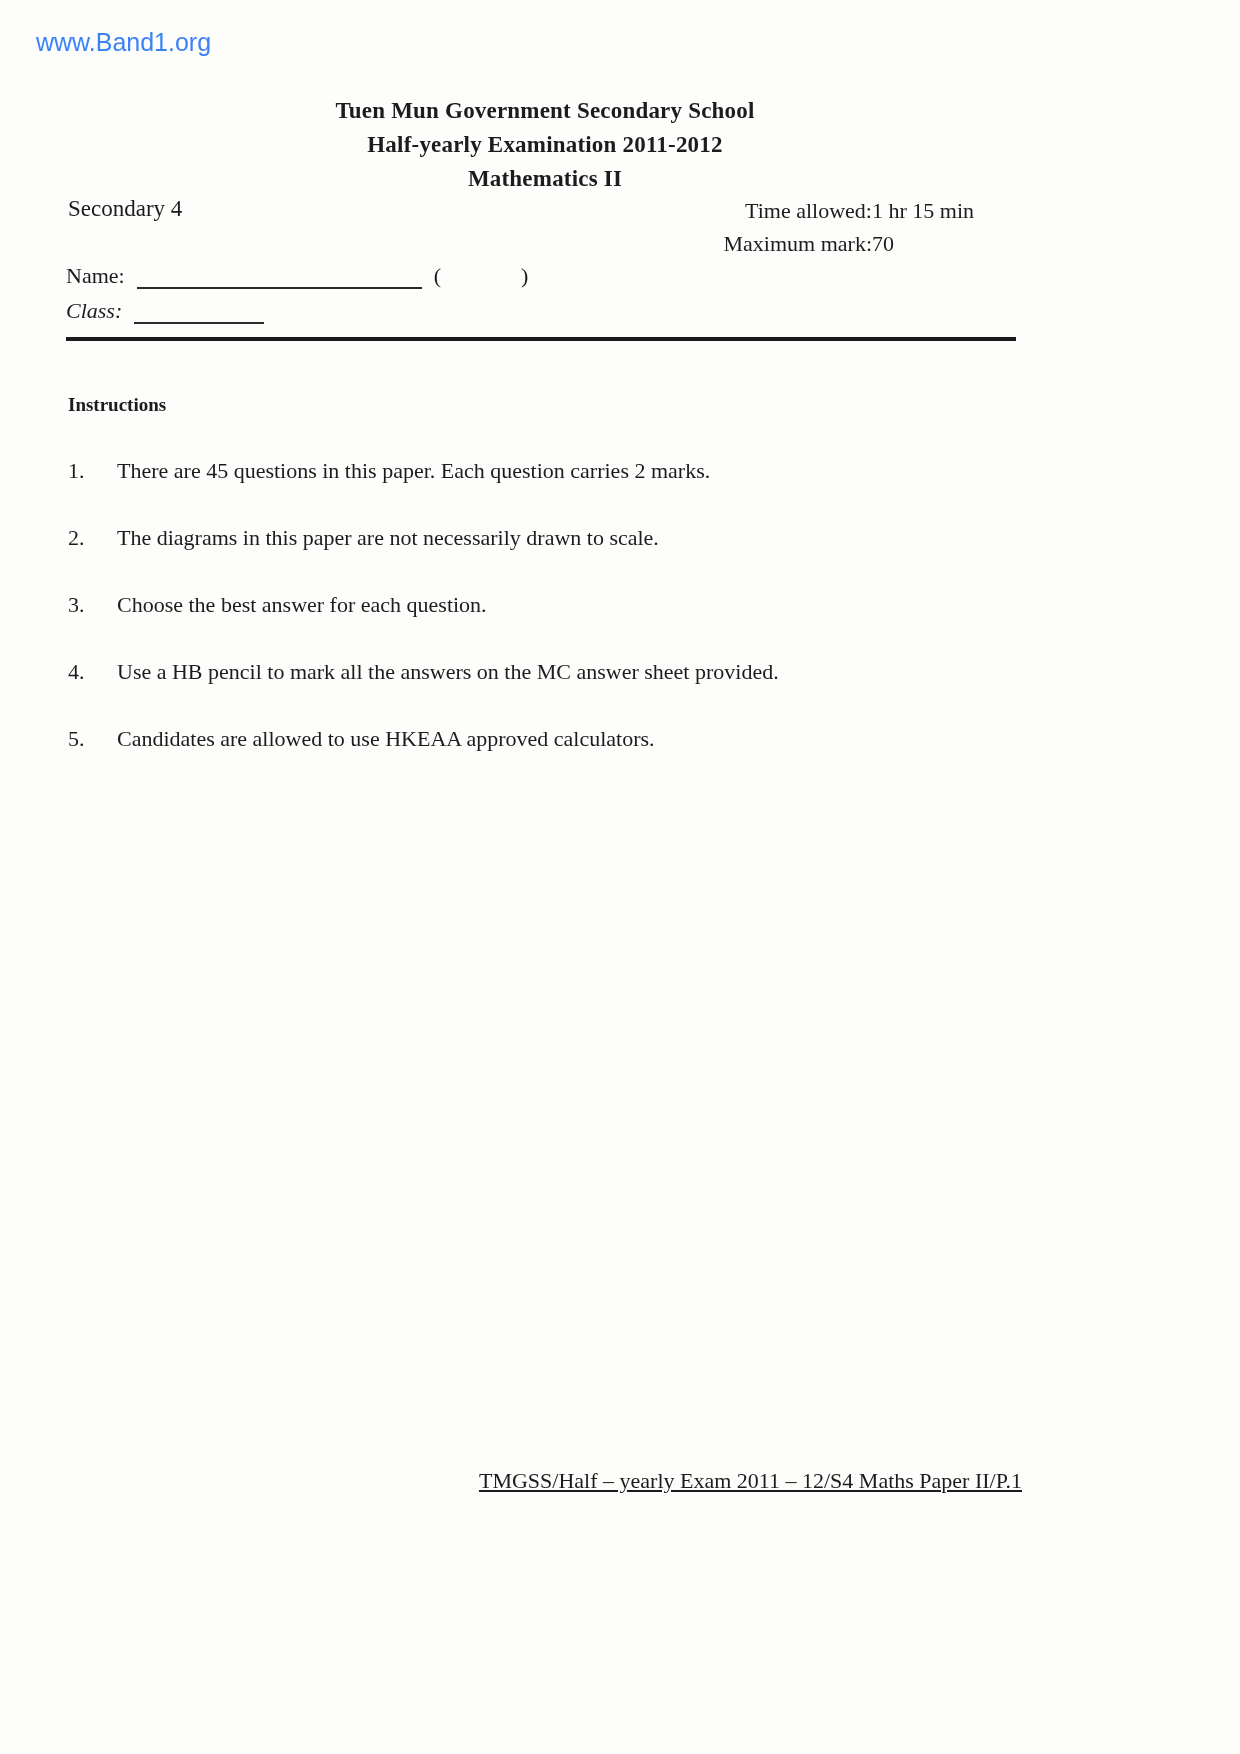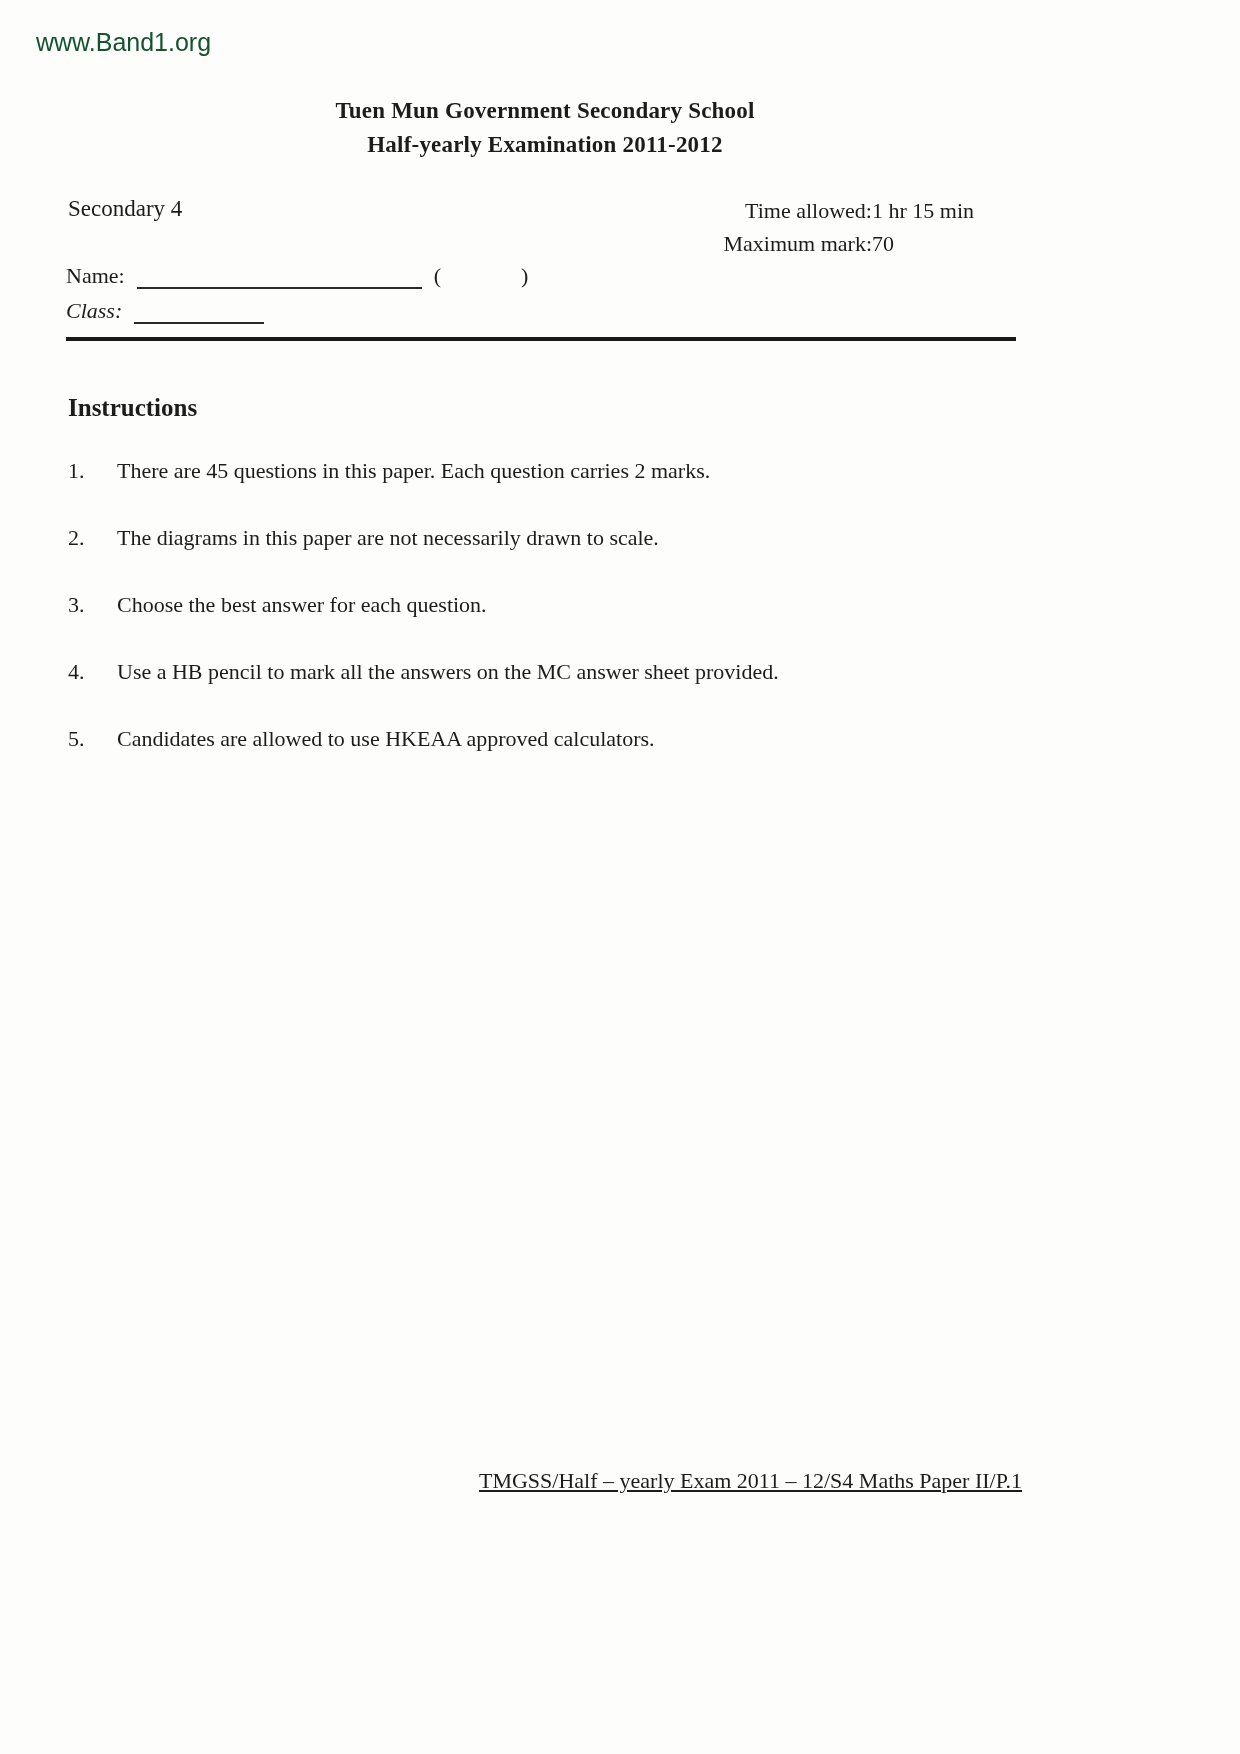--- a/index.html
+++ b/index.html
@@ -15,21 +15,21 @@
     margin: 0 auto;
     background: #fdfdfc;
     overflow: hidden;
   }
   .watermark {
     position: absolute;
     left: 36px;
     top: 28px;
     font-family: "Liberation Sans", sans-serif;
     font-size: 25px;
-    color: #14532d;
+    color: #3b82f6;
   }
   .title-block {
     position: absolute;
     top: 94px;
     left: 0;
     width: 1090px;
     text-align: center;
   }
   .title-line {
     font-weight: bold;
@@ -89,21 +89,21 @@
     top: 337px;
     width: 950px;
     height: 4px;
     background: #1a1a1a;
   }
   .instructions-title {
     position: absolute;
     left: 68px;
     top: 394px;
     font-weight: bold;
-    font-size: 25px;
+    font-size: 19px;
   }
   .instructions-list {
     position: absolute;
     left: 68px;
     top: 458px;
     width: 960px;
   }
   .instruction-item {
     display: flex;
     margin-bottom: 42px;
@@ -127,20 +127,21 @@
 </head>
 <body>
 
 <div class="page">
 
   <div class="watermark">www.Band1.org</div>
 
   <div class="title-block">
     <div class="title-line">Tuen Mun Government Secondary School</div>
     <div class="title-line">Half-yearly Examination 2011-2012</div>
+    <div class="title-line">Mathematics II</div>
   </div>
 
   <div class="form-level">Secondary 4</div>
 
   <div class="meta-block">
     <div class="meta-row">
       <span class="meta-label">Time allowed:</span>
       <span class="meta-value">1 hr 15 min</span>
     </div>
     <div class="meta-row">

